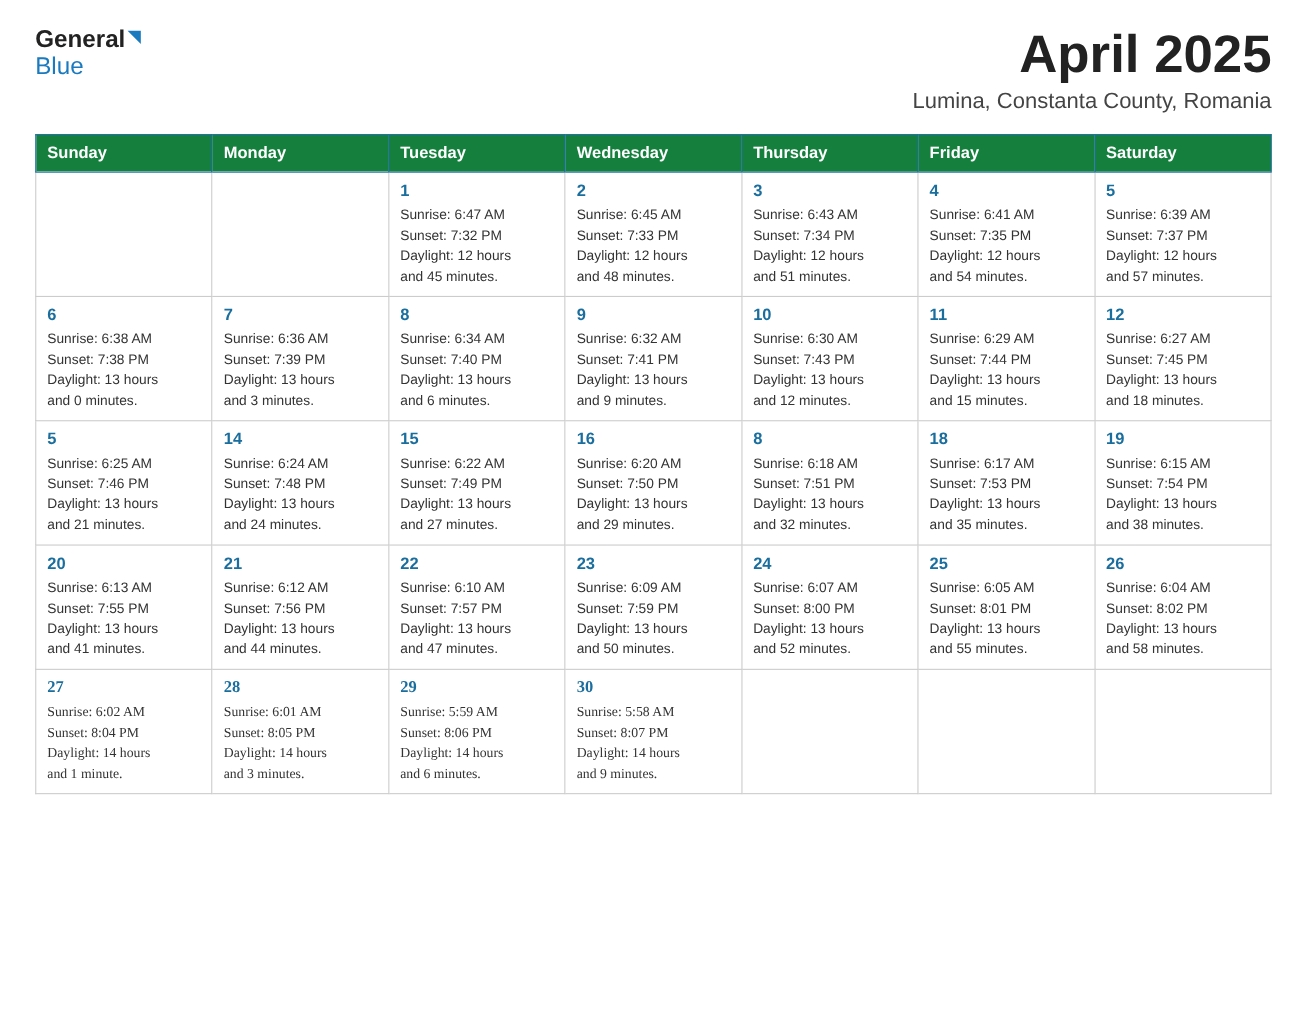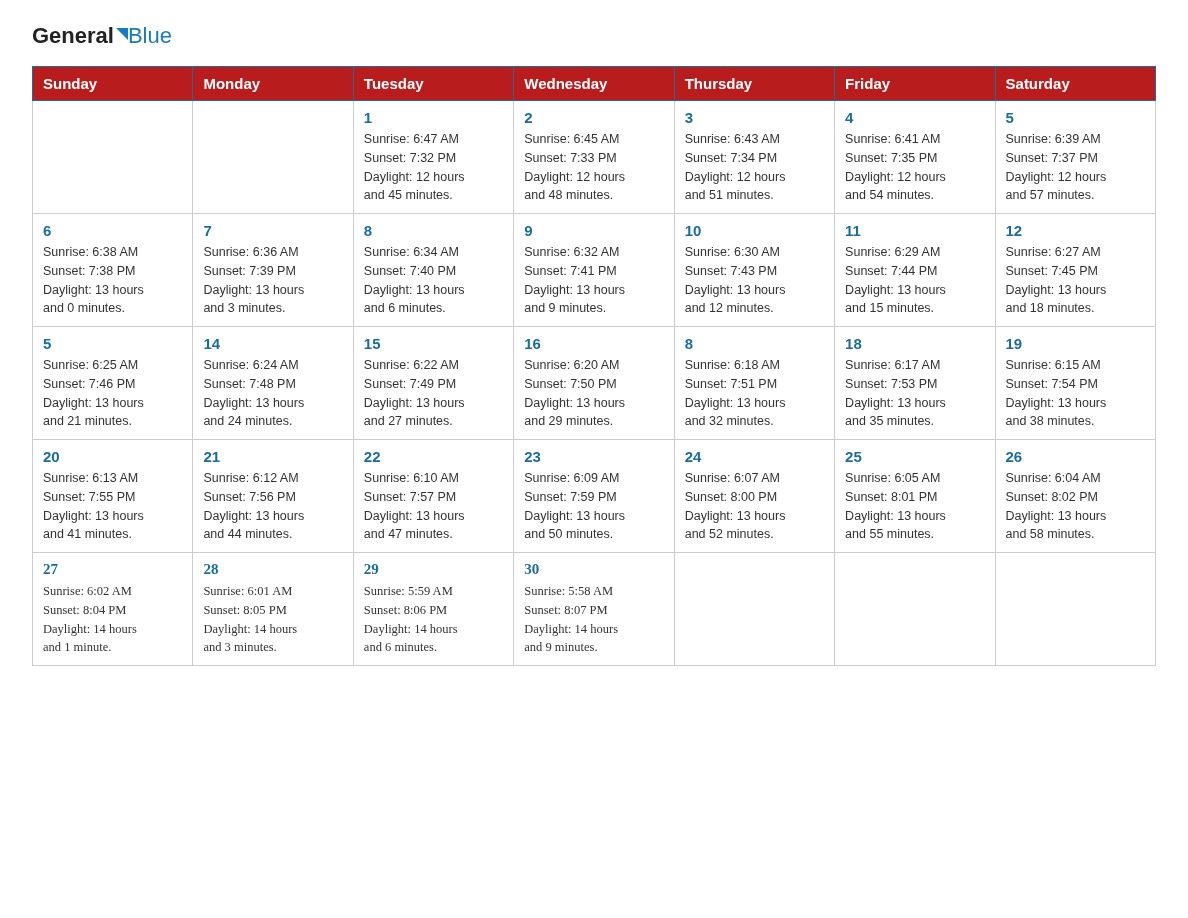--- a/index.html
+++ b/index.html
@@ -30,21 +30,21 @@
       font-size: 20px;
       color: #444;
       margin-top: 4px;
     }
     .calendar {
       width: 100%;
       border-collapse: collapse;
       table-layout: fixed;
     }
     .calendar thead th {
-      background: #b91c1c;
+      background: #15803d;
       color: #fff;
       font-size: 15px;
       font-weight: bold;
       padding: 8px 10px;
       text-align: left;
       border: 1px solid #1a6e9e;
     }
     .calendar tbody td {
       vertical-align: top;
       border: 1px solid #ccc;
@@ -71,21 +71,21 @@
     tbody tr td {
       border-bottom: 2px solid #1a6e9e;
     }
     tbody tr:last-child td {
       border-bottom: 1px solid #ccc;
       font-family: Liberation Serif, serif;
     }
     
     .logo-container {
       display: flex;
-      flex-direction: row;
+      flex-direction: column;
       line-height: 1.1;
     }
     .logo-general {
       font-size: 22px;
       font-weight: bold;
       color: #222;
       display: flex;
       align-items: center;
     }
     .logo-blue-text {
@@ -111,20 +111,22 @@
 
 <div class="header">
   <div class="logo-container">
     <div class="logo-general">
       <span>General</span>
         <span class="logo-triangle"></span>
     </div>
     <div class="logo-blue-text">Blue</div>
   </div>
   <div class="title-block">
+    <div class="month-title">April 2025</div>
+    <div class="location">Lumina, Constanta County, Romania</div>
   </div>
 </div>
 
 <table class="calendar">
   <thead>
     <tr>
     <th>Sunday</th>
         <th>Monday</th>
         <th>Tuesday</th>
         <th>Wednesday</th>

